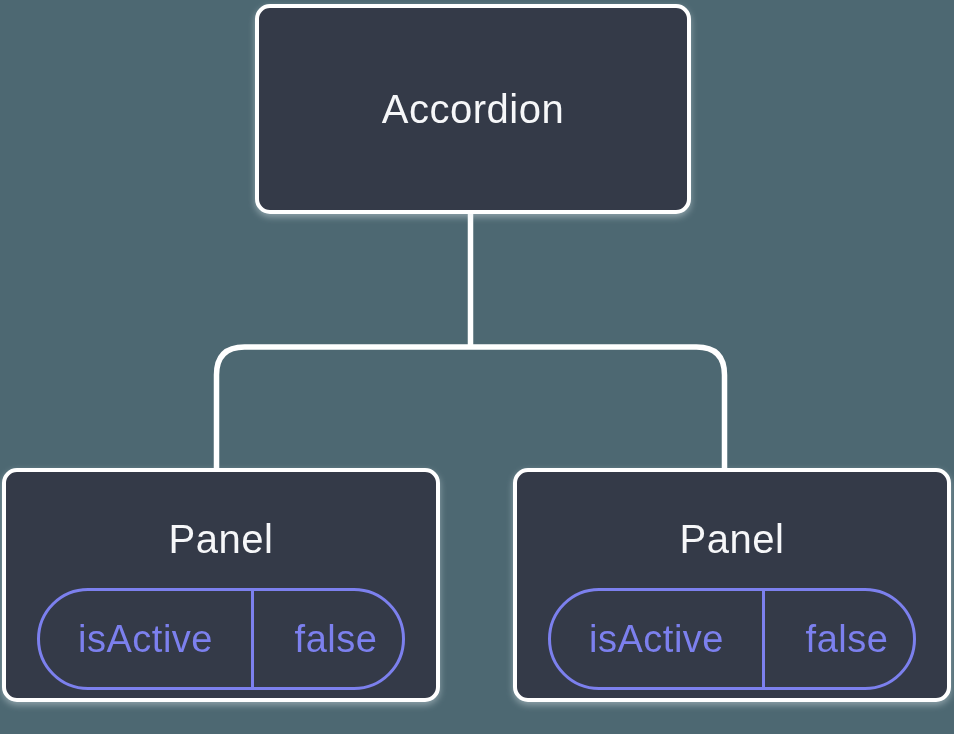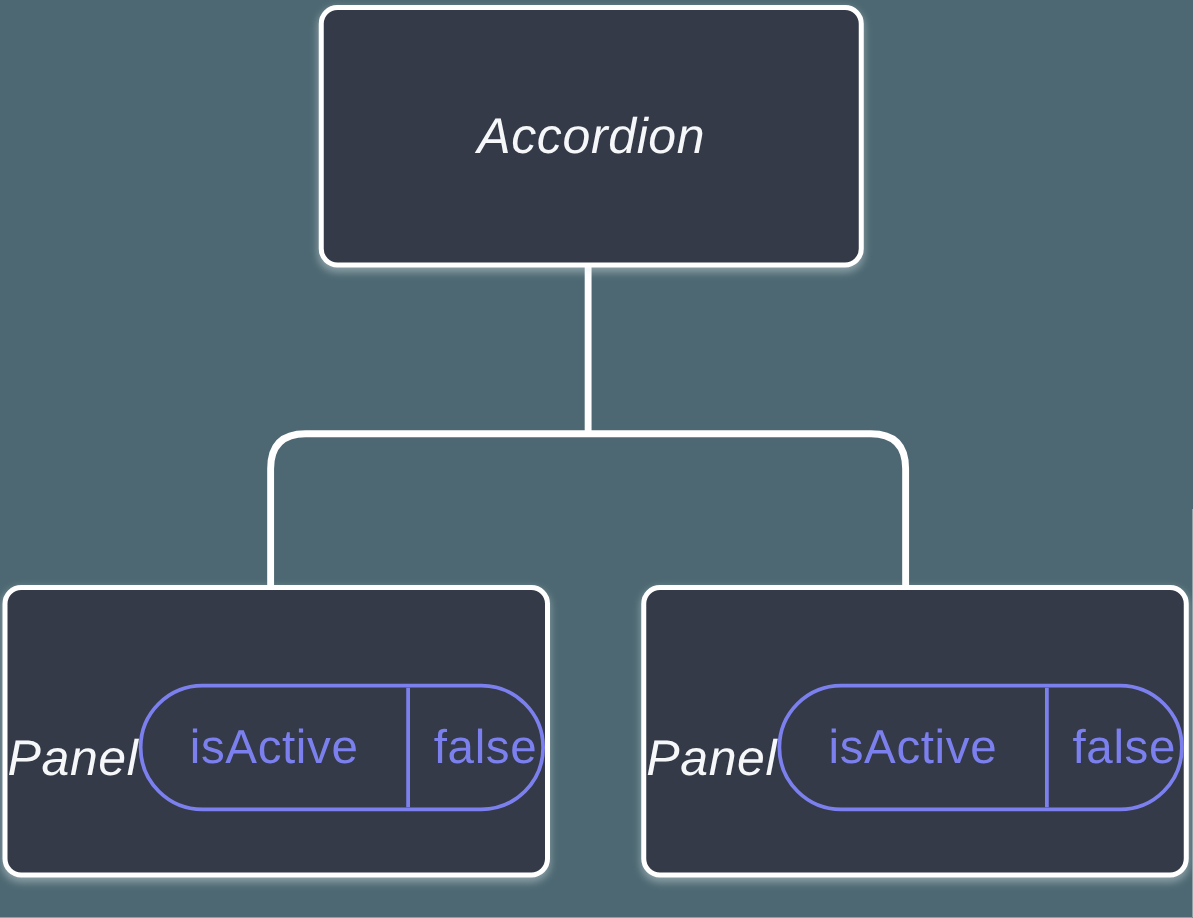--- a/index.html
+++ b/index.html
@@ -42,28 +42,27 @@
     display: flex;
     align-items: center;
     justify-content: center;
   }
   .node-label {
     color: var(--label, #f6f7f9);
     font-size: 40px;
     font-weight: 500;
     letter-spacing: 0.5px;
     line-height: 1.15;
-    font-style: italic;
   }
   .node-panel {
     top: 468px;
     width: 438px;
     height: 234px;
     display: flex;
-    flex-direction: row;
+    flex-direction: column;
     align-items: center;
   }
   .panel-left  { left: 2px; }
   .panel-right { left: 513px; }
   .panel-title {
     margin-top: 44px;
   }
   .prop-pill {
     margin-top: 26px;
     box-sizing: border-box;

